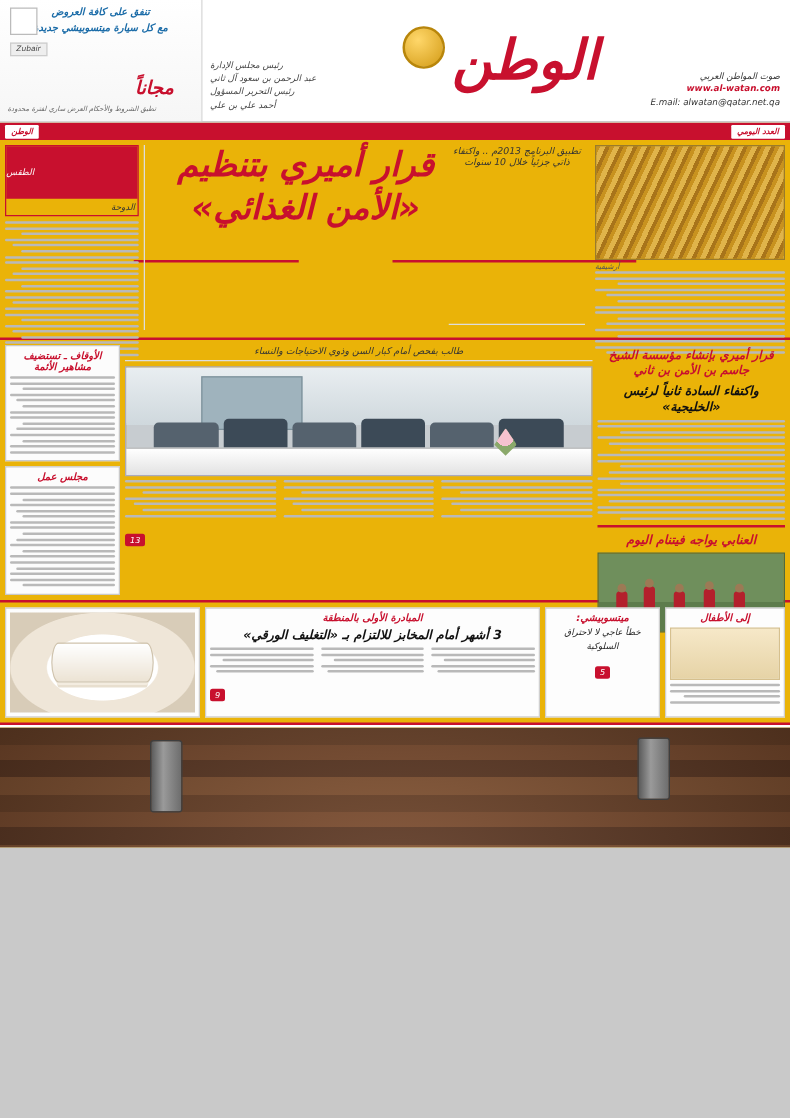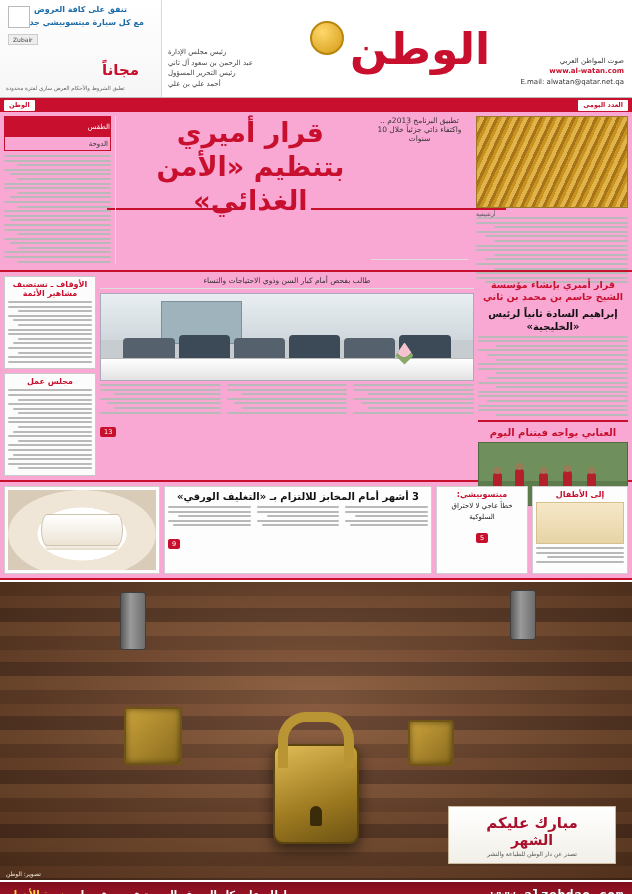--- a/index.html
+++ b/index.html
@@ -4,24 +4,25 @@
 <style>
   * { box-sizing: border-box; }
   html, body {
     margin: 0; padding: 0;
     background: #c9c9c9;
     font-family: "DejaVu Sans", sans-serif;
   }
   #page {
     position: relative;
     width: 632px;
-    height: 894px;
-    background: #f9a8d4;
+    height: 678px;
+    background: #eab308;
     overflow: hidden;
     margin: 0 auto;
+    font-style: italic;
   }
 
   
   .masthead {
     position: relative;
     height: 98px;
     background: #ffffff;
     border-bottom: 1px solid #bbb;
     display: flex;
     flex-direction: row-reverse;
@@ -231,21 +232,21 @@
     border-right: 1px solid #ddd;
     padding-right: 4px;
   }
   .box-weather {
     border: 1px solid #c8102e;
     padding: 2px;
     margin-bottom: 4px;
   }
   .box-weather .t {
     background: #c8102e; color: #fff; font-size: 7px;
-    text-align: right; padding: 6px 0; margin: -2px -2px 3px -2px;
+    text-align: left; padding: 17px 0; margin: -2px -2px 3px -2px;
   }
 
   
   .mid {
     display: flex;
     flex-direction: row;
     gap: 4px;
     padding: 4px;
     border-bottom: 2px solid #c8102e;
     height: 210px;
@@ -616,22 +617,22 @@
           <span></span>
           <span></span>
           <span></span>
       </div>
     </div>
   </div>
 
   <div class="mid">
 
     <div class="col-right-mid">
-      <div class="redhead">قرار أميري بإنشاء مؤسسة الشيخ جاسم بن محمد بن ثاني</div>
-      <div class="minihead">إبراهيم السادة ثانياً لرئيس «الخليجية»</div>
+      <div class="redhead">قرار أميري بإنشاء مؤسسة الشيخ جاسم بن الأمن بن ثاني</div>
+      <div class="minihead">واكتفاء السادة ثانياً لرئيس «الخليجية»</div>
       <div class="fake-lines ar">
         <span></span>
           <span></span>
           <span></span>
           <span></span>
           <span></span>
         <span></span>
           <span></span>
           <span></span>
           <span></span>
@@ -770,20 +771,21 @@
       <div class="oman-title">ميتسوبيشي:</div>
       <div class="oman-sub">خطأ عاجي
 لا لاحتراق
 السلوكية</div>
       <div style="text-align:center;margin-top:3px">
         <span class="pagenum">5</span>
       </div>
     </div>
 
     <div class="cell cell-bread">
+      <div class="box-title">المبادرة الأولى بالمنطقة</div>
       <div class="minihead">3 أشهر أمام المخابز للالتزام بـ «التغليف الورقي»</div>
       <div style="display:flex;gap:6px;margin-top:3px">
         <div class="fake-lines" style="flex:1">
             <span></span>
             <span></span>
             <span></span>
             <span></span>
             <span></span>
           </div>
         <div class="fake-lines" style="flex:1">

